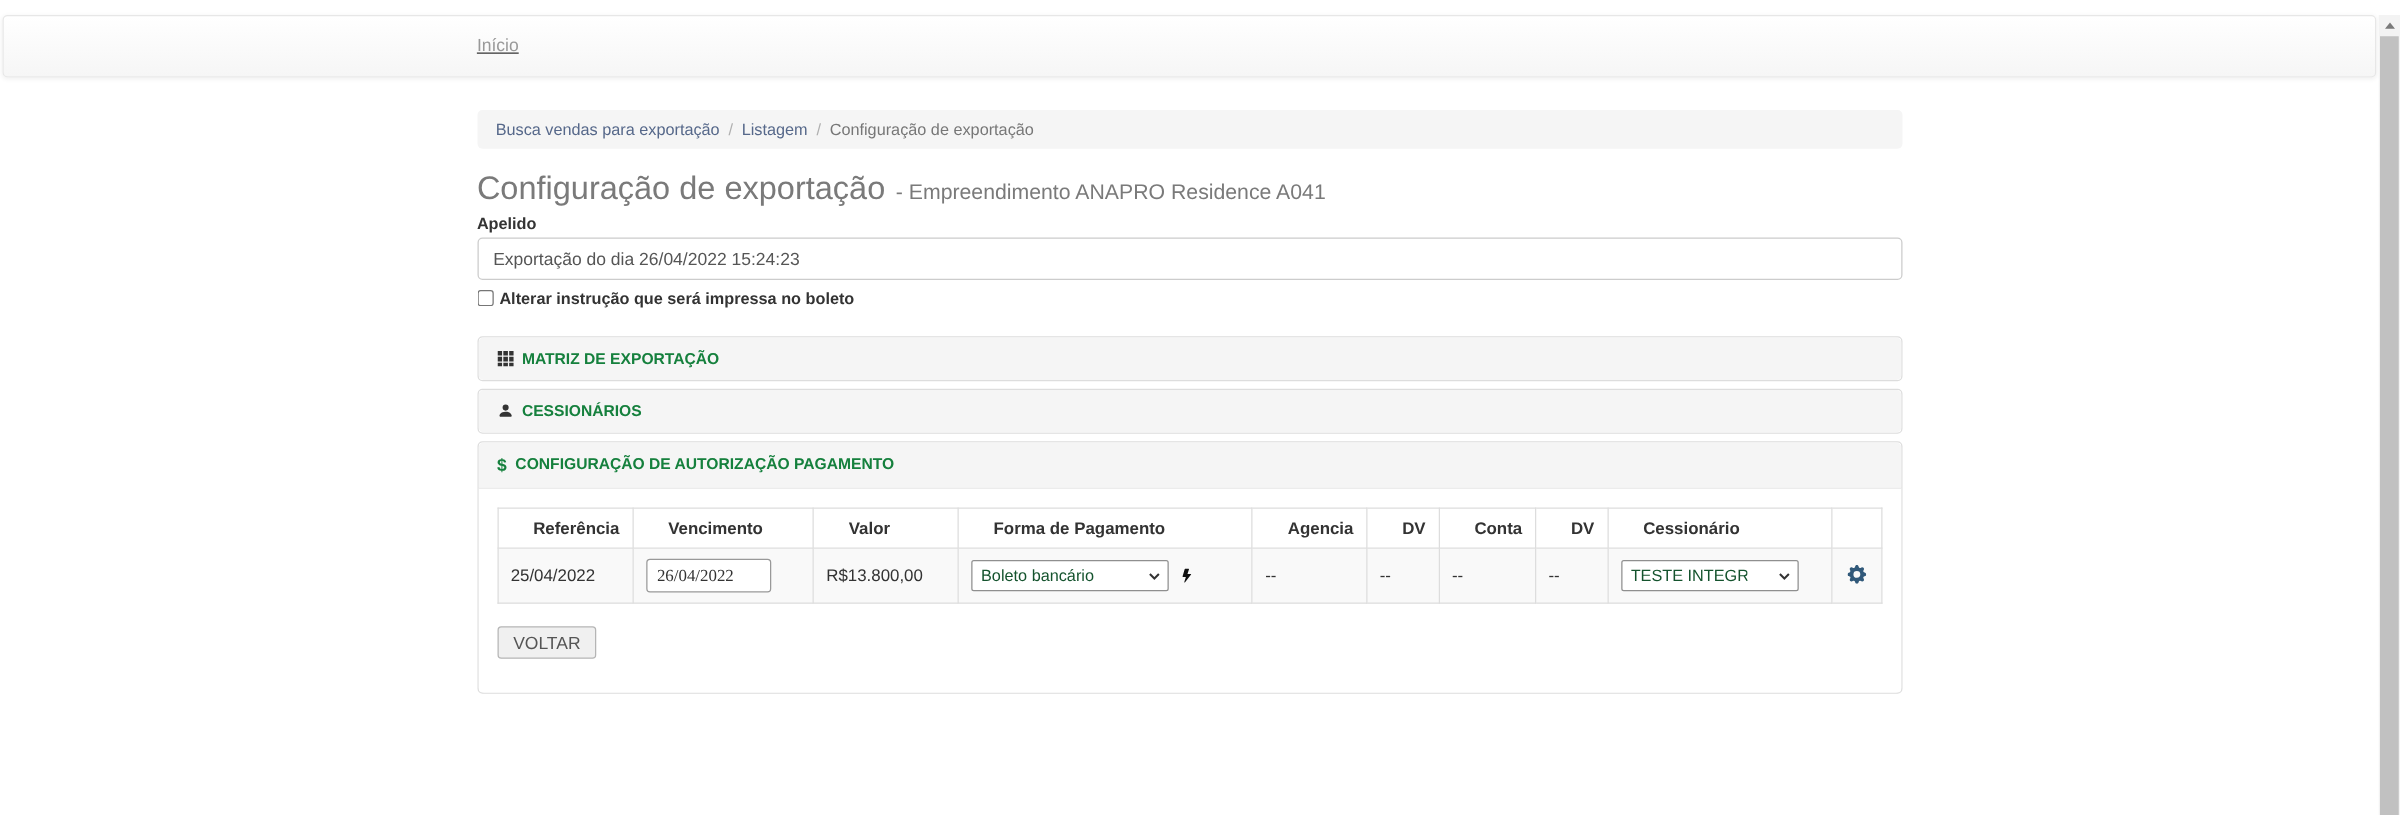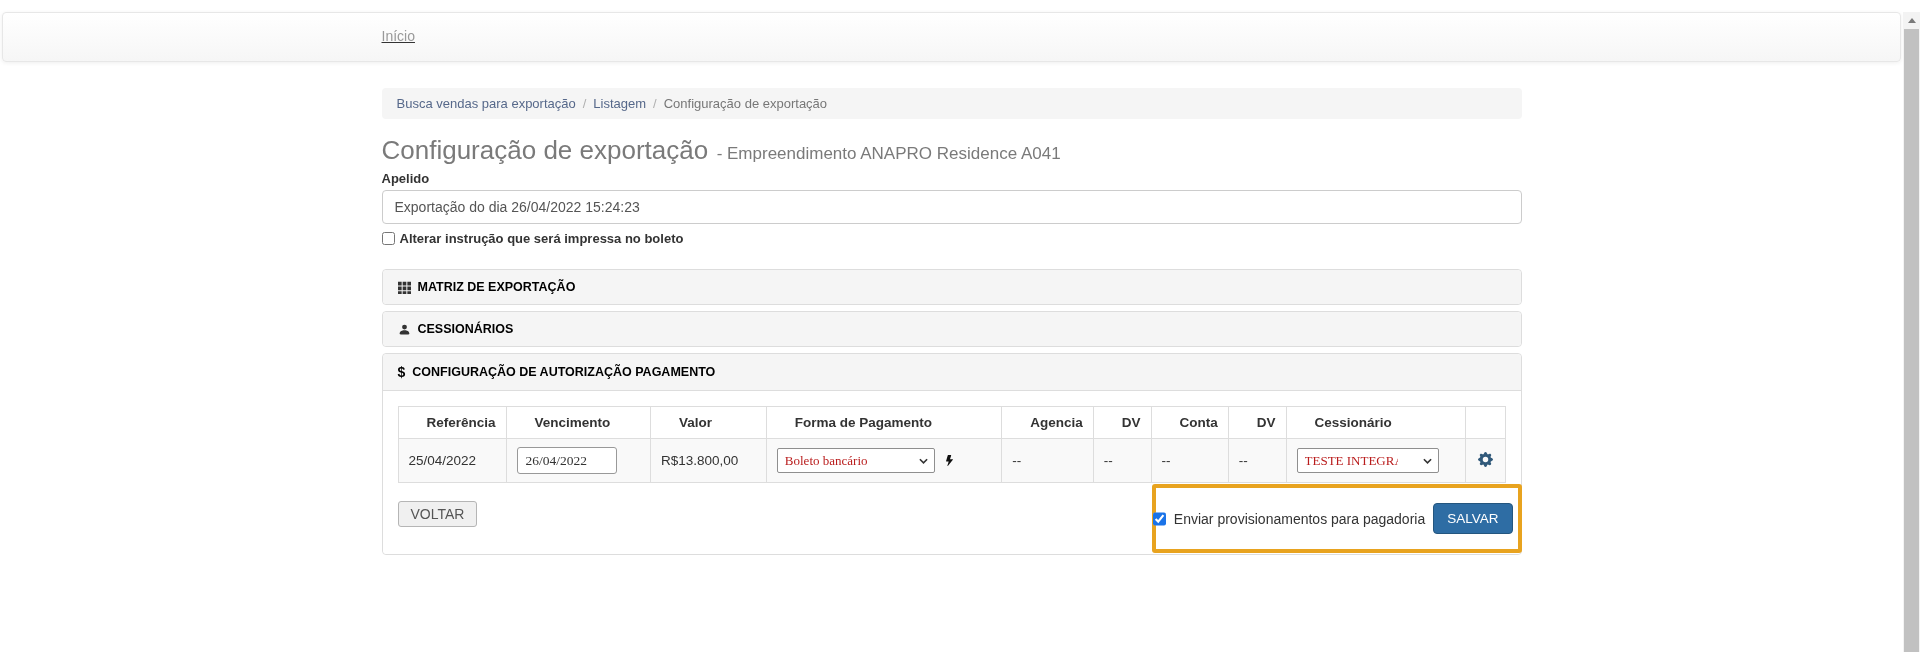--- a/index.html
+++ b/index.html
@@ -36,21 +36,21 @@
     padding:6px 12px; font-size:14px; color:#555; font-family:inherit; background:#fff; }
 
   .check-row { margin-top:7px; display:flex; align-items:center; gap:5px; }
   .check-row label { font-size:13px; font-weight:700; }
   input[type="checkbox"] { width:13px; height:13px; accent-color:#1a73e8; }
 
   
   .accordion { margin-top:23px; }
   .panel { border:1px solid #ddd; border-radius:4px; margin-bottom:6px; background:#fff; }
   .panel-heading { background:#f5f5f5; padding:10px 15px; border-radius:4px; display:flex;
-    align-items:center; gap:7px; font-size:12.5px; font-weight:700; color:#000000; cursor:pointer; }
+    align-items:flex-start; gap:7px; font-size:12.5px; font-weight:700; color:#15803d; cursor:pointer; }
   .panel.open .panel-heading { border-radius:4px 4px 0 0; }
   .panel-heading svg { fill:#333; }
   .dollar-glyph { font-size:14px; font-weight:700; }
   .panel-body { position:relative; background:#fff; border-top:1px solid #ddd;
     padding:15px 15px 27px 15px; border-radius:0 0 4px 4px; }
 
   
   table.pay-table { width:100%; border-collapse:collapse; font-size:13.5px; }
   .pay-table th, .pay-table td { border:1px solid #ddd; padding:8px 10px; text-align:left; vertical-align:middle; }
   .pay-table th { font-weight:700; color:#333;padding-left:28px; }
@@ -59,21 +59,21 @@
   .muted-cell { color:#666; }
   .col-ref{width:107px}.col-venc{width:150px}.col-valor{width:120px}.col-forma{width:244px}
   .col-ag{width:85px}.col-dv{width:45px}.col-conta{width:72px}.col-cess{width:184px}.col-gear{width:38px}
 
   .date-input { width:100px; height:27px; border:1px solid #999; border-radius:3px;
     padding:2px 8px; font-size:13.5px; color:#333; font-family:Liberation Serif, serif; background:#fff; }
 
   .forma-cell-inner { display:flex; align-items:center; gap:9px; }
   .select-wrap { position:relative; display:inline-block; }
   .select-wrap select { appearance:none; -webkit-appearance:none; border:1px solid #8f8f8f;
-    border-radius:2px; background:#fff; font-size:13px; color:#b91c1c; font-family:Liberation Serif, serif;
+    border-radius:2px; background:#fff; font-size:13px; color:#14532d; font-family:Liberation Sans, sans-serif;
     height:25px; padding:2px 40px 2px 7px; cursor:pointer; }
   .sel-forma select { width:158px; }
   .sel-cess select { width:142px; }
   .select-chevron { position:absolute; right:7px; top:50%; transform:translateY(-50%);
     pointer-events:none; width:9px; height:6px; }
   .select-chevron path { stroke:#333; stroke-width:1.8; fill:none; }
   .bolt-icon { width:11px; height:15px; fill:#111; }
   .gear-icon { width:15px; height:15px; fill:#31597a; cursor:pointer; }
   .gear-cell { text-align:center !important; }
 
@@ -221,25 +221,20 @@
                       <path d="M9.405 1.05c-.413-1.4-2.397-1.4-2.81 0l-.1.34a1.464 1.464 0 0 1-2.105.872l-.31-.17c-1.283-.698-2.686.705-1.987 1.987l.169.311c.446.82.023 1.841-.872 2.105l-.34.1c-1.4.413-1.4 2.397 0 2.81l.34.1a1.464 1.464 0 0 1 .872 2.105l-.17.31c-.698 1.283.705 2.686 1.987 1.987l.311-.169a1.464 1.464 0 0 1 2.105.872l.1.34c.413 1.4 2.397 1.4 2.81 0l.1-.34a1.464 1.464 0 0 1 2.105-.872l.31.17c1.283.698 2.686-.705 1.987-1.987l-.169-.311a1.464 1.464 0 0 1 .872-2.105l.34-.1c1.4-.413 1.4-2.397 0-2.81l-.34-.1a1.464 1.464 0 0 1-.872-2.105l.17-.31c.698-1.283-.705-2.686-1.987-1.987l-.311.169a1.464 1.464 0 0 1-2.105-.872l-.1-.34zM8 10.93a2.929 2.929 0 1 1 0-5.86 2.929 2.929 0 0 1 0 5.858z"></path>
                     </svg>
                 </td>
               </tr>
             </tbody>
           </table>
 
           <button class="voltar-btn">VOLTAR</button>
 
           
-          <div class="highlight-box">
-            <input type="checkbox" id="cb-enviar" checked="checked" style="">
-            <label for="cb-enviar">Enviar provisionamentos para pagadoria</label>
-            <button class="salvar-btn">SALVAR</button>
-          </div>
 
         </div>
       </div>
 
     </div>
   </div>
 
   <div class="scrollbar">
     <div class="sb-up">
         <div class="sb-arrow"></div>

